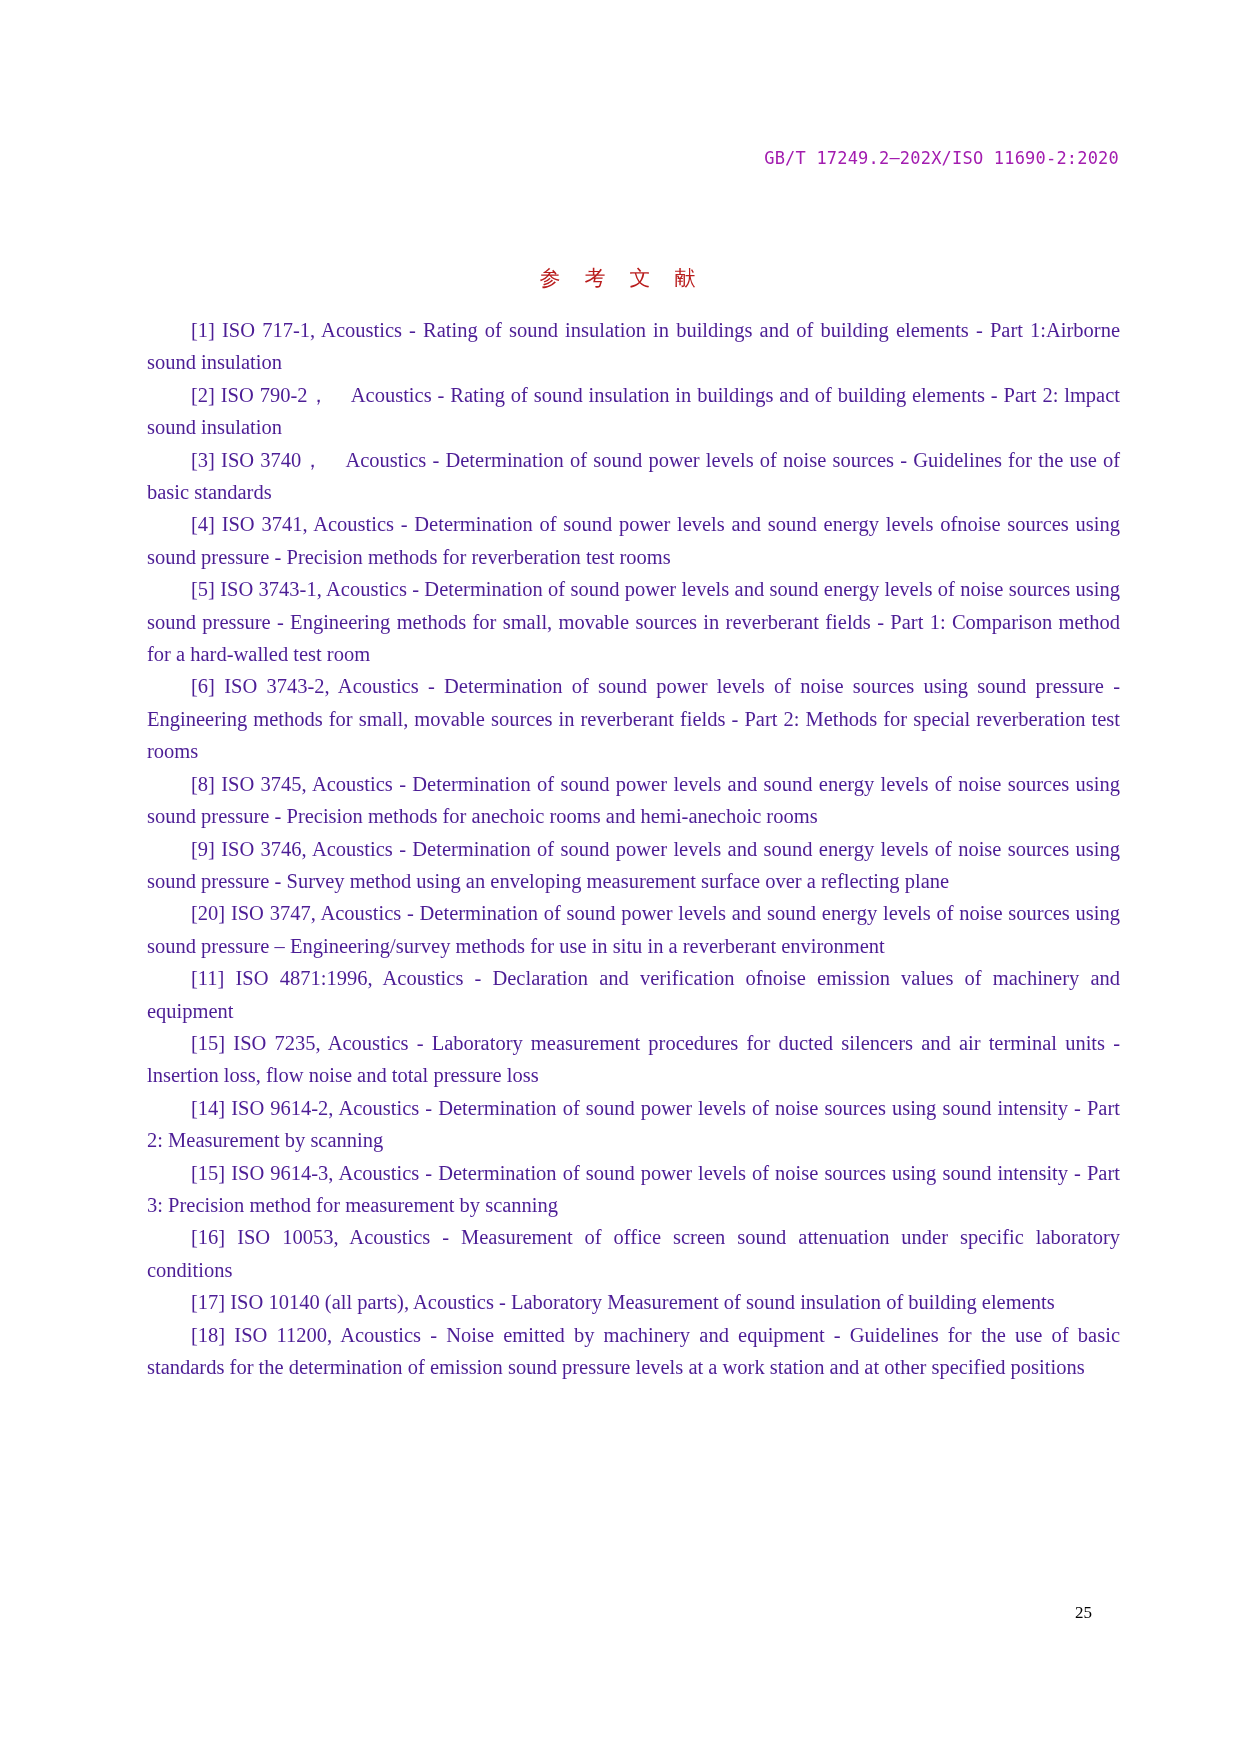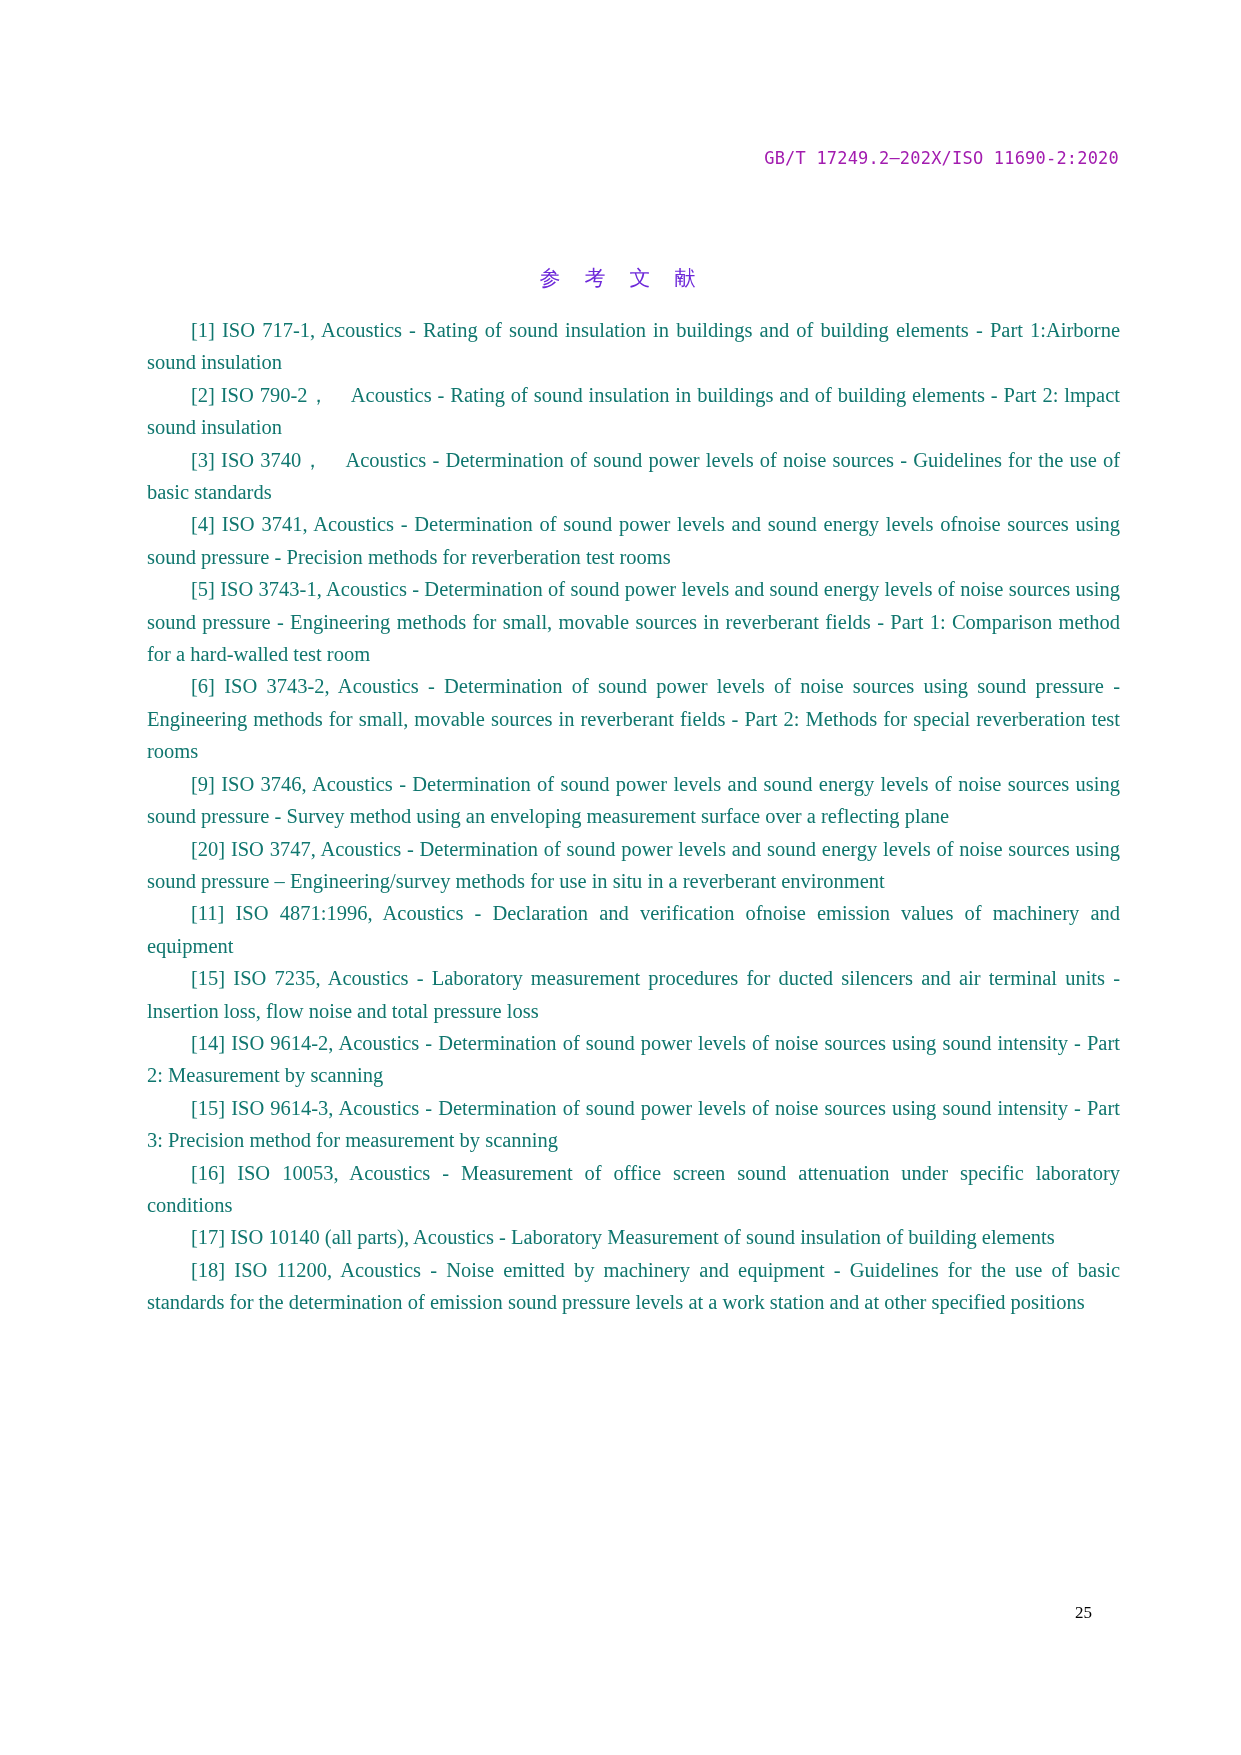--- a/index.html
+++ b/index.html
@@ -35,32 +35,32 @@
       position: absolute;
       top: 264px;
       left: 0;
       width: 1241px;
       text-align: center;
       font-family: Liberation Mono, monospace;
       font-size: 21px;
       letter-spacing: 24px;
       padding-left: 18px;
       box-sizing: border-box;
-      color: #6d28d9;
+      color: #b91c1c;
     }
     .refs {
       position: absolute;
       top: 314px;
       left: 147px;
       width: 973px;
       font-family: "Liberation Serif", "DejaVu Serif", serif;
       font-size: 20.5px;
       line-height: 32.4px;
       text-align: justify;
-      color: #0f766e;
+      color: #4c1d95;
     }
     .ref {
       text-indent: 44px;
       margin: 0;
     }
     .page-number {
       position: absolute;
       top: 1603px;
       left: 1075px;
       font-family: "Liberation Serif", "DejaVu Serif", serif;
@@ -76,20 +76,21 @@
 
   <div class="section-title">参考文献</div>
 
   <div class="refs">
     <p class="ref">[1] ISO 717-1, Acoustics - Rating of sound insulation in buildings and of building elements - Part 1:Airborne sound insulation</p>
     <p class="ref">[2] ISO 790-2，　Acoustics - Rating of sound insulation in buildings and of building elements - Part 2: lmpact sound insulation</p>
     <p class="ref">[3] ISO 3740，　Acoustics - Determination of sound power levels of noise sources - Guidelines for the use of basic standards</p>
     <p class="ref">[4] ISO 3741, Acoustics - Determination of sound power levels and sound energy levels ofnoise sources using sound pressure - Precision methods for reverberation test rooms</p>
     <p class="ref">[5] ISO 3743-1, Acoustics - Determination of sound power levels and sound energy levels of noise sources using sound pressure - Engineering methods for small, movable sources in reverberant fields - Part 1: Comparison method for a hard-walled test room</p>
     <p class="ref">[6] ISO 3743-2, Acoustics - Determination of sound power levels of noise sources using sound pressure - Engineering methods for small, movable sources in reverberant fields - Part 2: Methods for special reverberation test rooms</p>
+    <p class="ref">[8] ISO 3745, Acoustics - Determination of sound power levels and sound energy levels of noise sources using sound pressure - Precision methods for anechoic rooms and hemi-anechoic rooms</p>
     <p class="ref">[9] ISO 3746, Acoustics - Determination of sound power levels and sound energy levels of noise sources using sound pressure - Survey method using an enveloping measurement surface over a reflecting plane</p>
     <p class="ref">[20] ISO 3747, Acoustics - Determination of sound power levels and sound energy levels of noise sources using sound pressure – Engineering/survey methods for use in situ in a reverberant environment</p>
     <p class="ref">[11] ISO 4871:1996, Acoustics - Declaration and verification ofnoise emission values of machinery and equipment</p>
     <p class="ref">[15] ISO 7235, Acoustics - Laboratory measurement procedures for ducted silencers and air terminal units - lnsertion loss, flow noise and total pressure loss</p>
     <p class="ref">[14] ISO 9614-2, Acoustics - Determination of sound power levels of noise sources using sound intensity - Part 2: Measurement by scanning</p>
     <p class="ref">[15] ISO 9614-3, Acoustics - Determination of sound power levels of noise sources using sound intensity - Part 3: Precision method for measurement by scanning</p>
     <p class="ref">[16] ISO 10053, Acoustics - Measurement of office screen sound attenuation under specific laboratory conditions</p>
     <p class="ref">[17] ISO 10140 (all parts), Acoustics - Laboratory Measurement of sound insulation of building elements</p>
     <p class="ref">[18] ISO 11200, Acoustics - Noise emitted by machinery and equipment - Guidelines for the use of basic standards for the determination of emission sound pressure levels at a work station and at other specified positions</p>
   </div>

